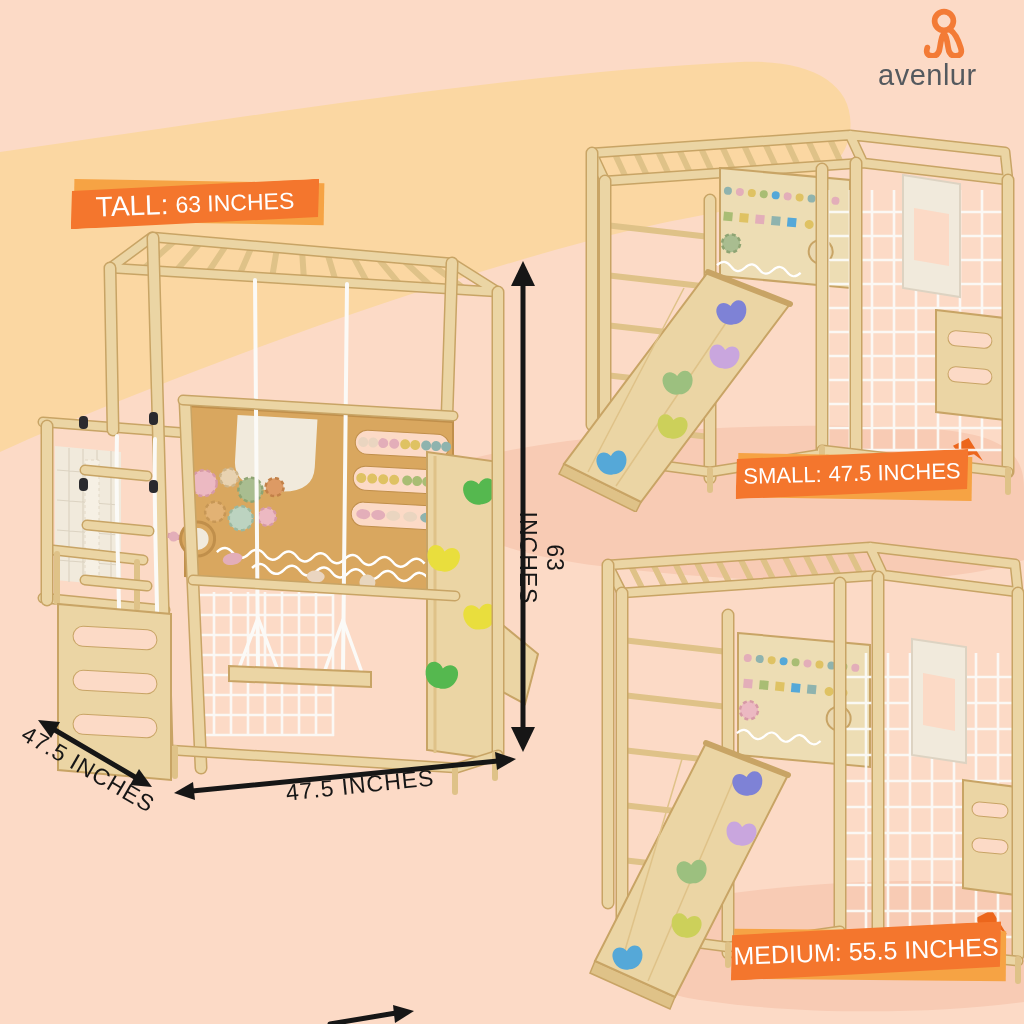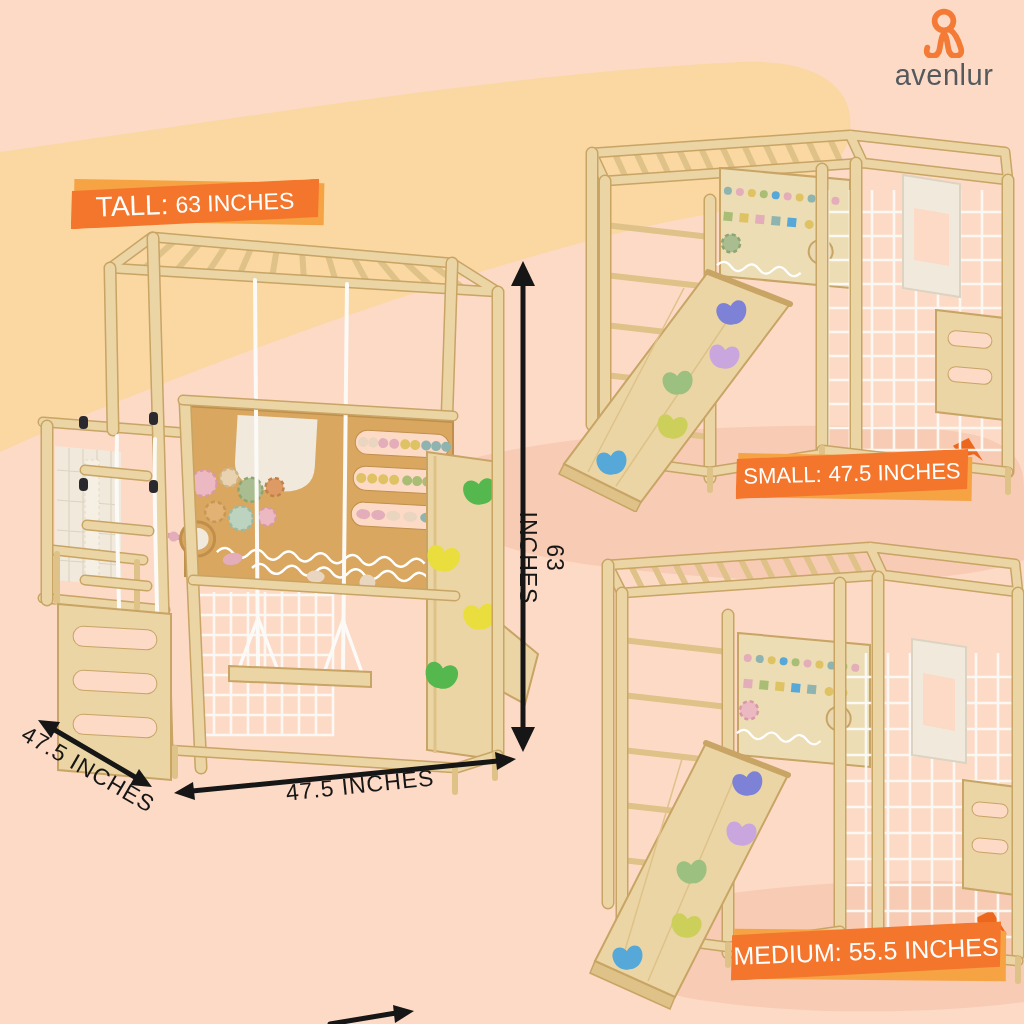--- a/index.html
+++ b/index.html
@@ -34,21 +34,21 @@
   
   .banner-wrap{position:absolute;z-index:30}
   .banner-accent{position:absolute;inset:0;background:var(--banner_accent)}
   .banner{position:relative;width:100%;height:100%;background:var(--banner_orange);
     color:var(--white);display:flex;align-items:center;justify-content:center;gap:7px;
     white-space:nowrap;clip-path:polygon(1% 9%,100% 0%,99% 91%,0% 100%)}
   .fold{position:absolute;background:var(--banner_fold);
     clip-path:polygon(0% 28%,52% 0%,100% 82%,70% 58%,28% 68%)}
   .dim-label{position:absolute;color:var(--text_dark);font-size:23px;letter-spacing:1px;
     font-weight:500;text-align:center;z-index:20}
-  .logo{position:absolute;left:878px;top:8px;width:132px;text-align:center;z-index:30}
+  .logo{position:absolute;left:878px;top:8px;width:132px;text-align:left;z-index:30}
   .logo-text{color:var(--logo_text);font-size:29px;font-weight:500;letter-spacing:.5px;margin-top:1px}
 </style>
 </head>
 <body>
 
 <div class="stage">
 
   <svg class="abs" style="left:0;top:0" width="1024" height="1024" viewBox="0 0 1024 1024">
     <path fill="var(--bg_band)" d="M0,152 C240,118 520,72 740,62 C812,59 856,84 850,132 C845,172 798,198 698,216 C520,248 200,362 0,452 Z"></path>
     <path fill="var(--bg_brush)" d="M408,478 C520,432 760,420 918,428 C1002,432 1024,452 1024,488 L1024,560 C940,590 760,586 600,566 C500,554 428,524 408,478 Z"></path>

